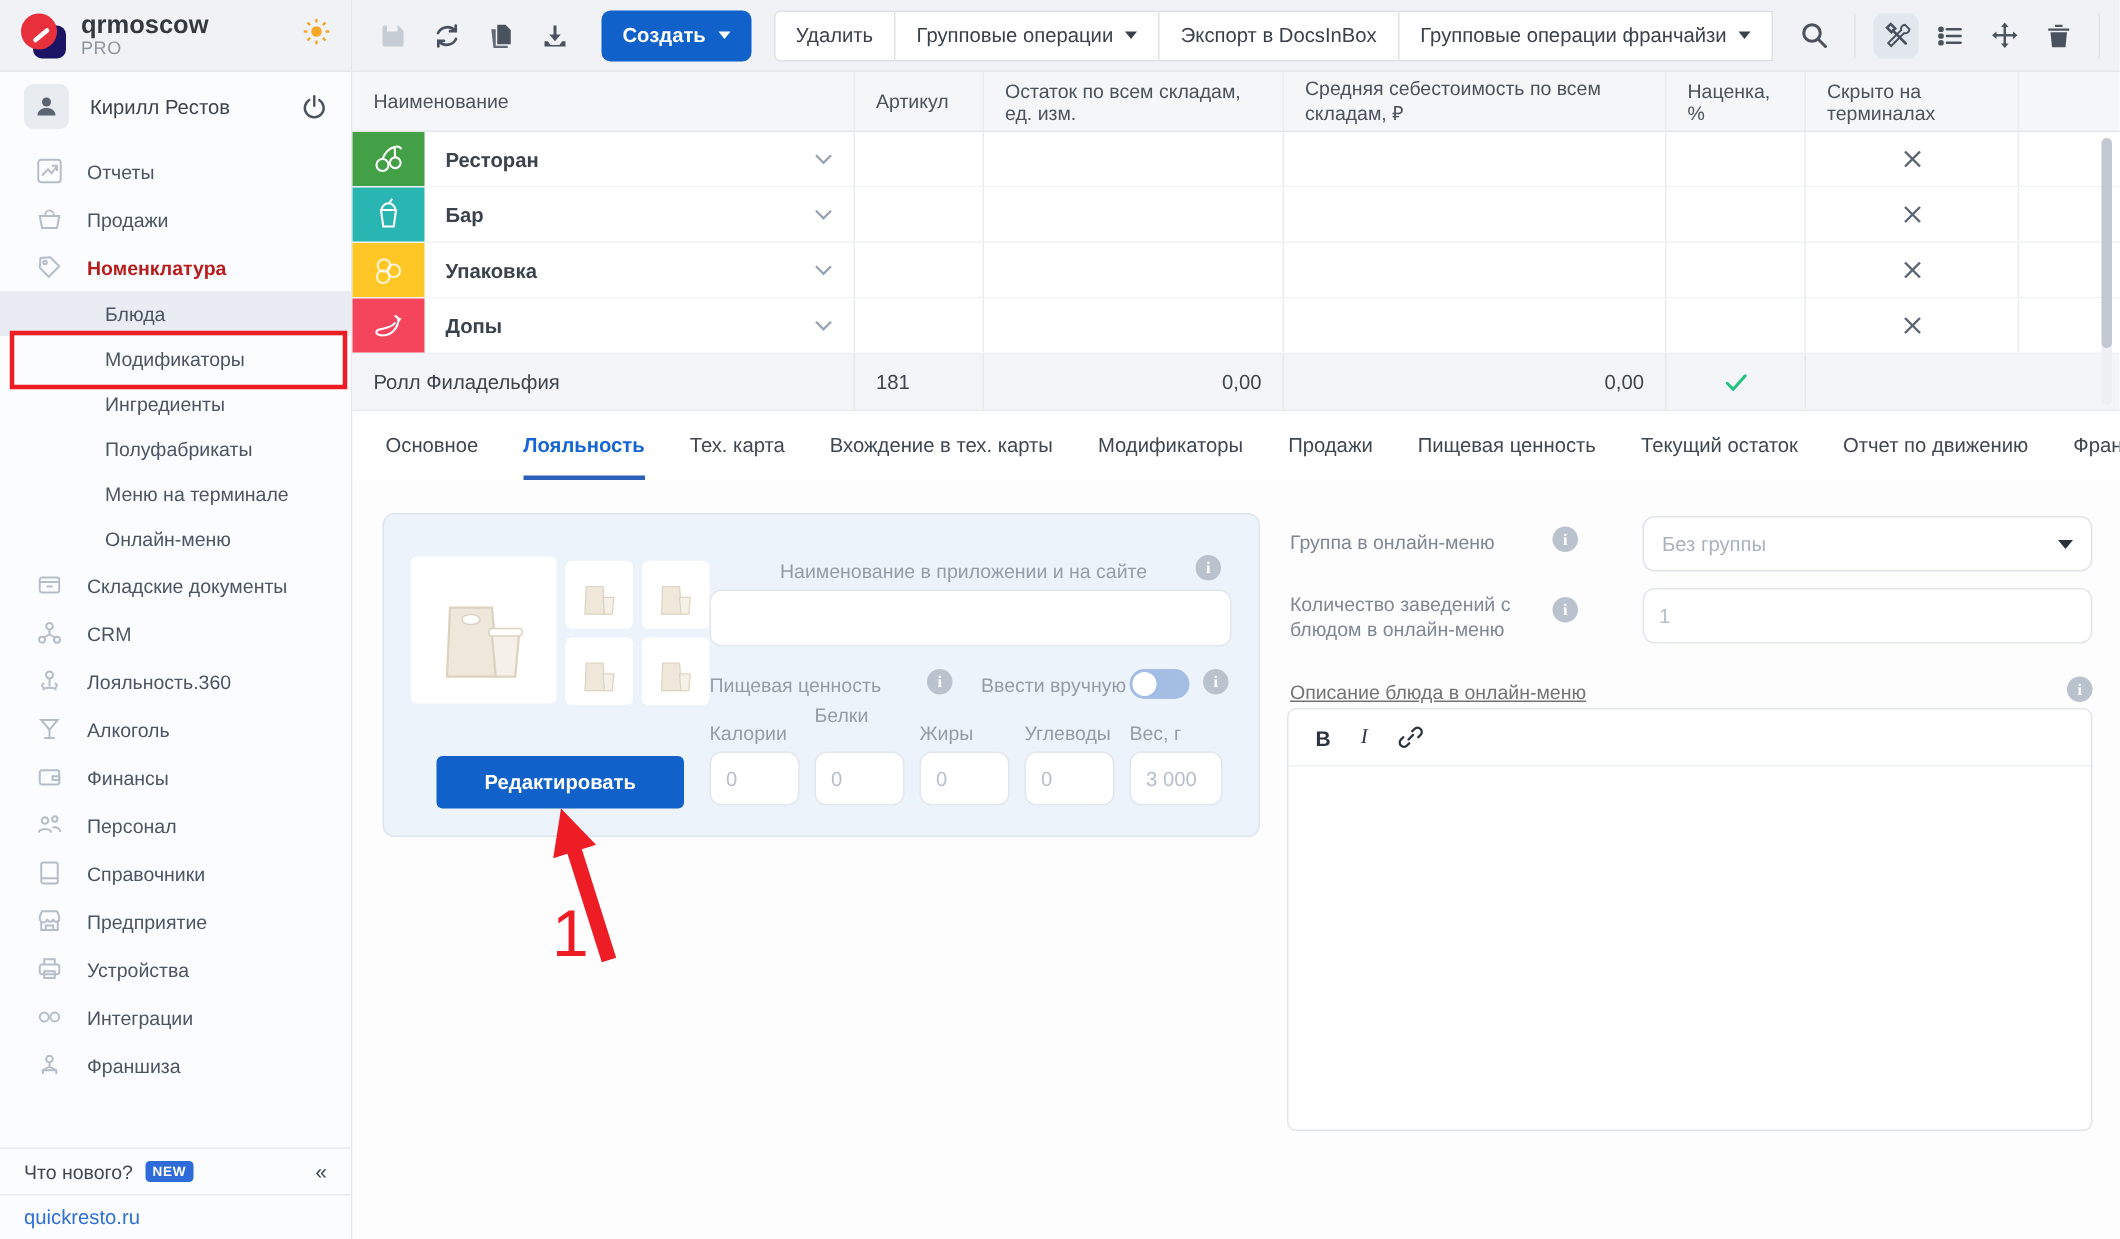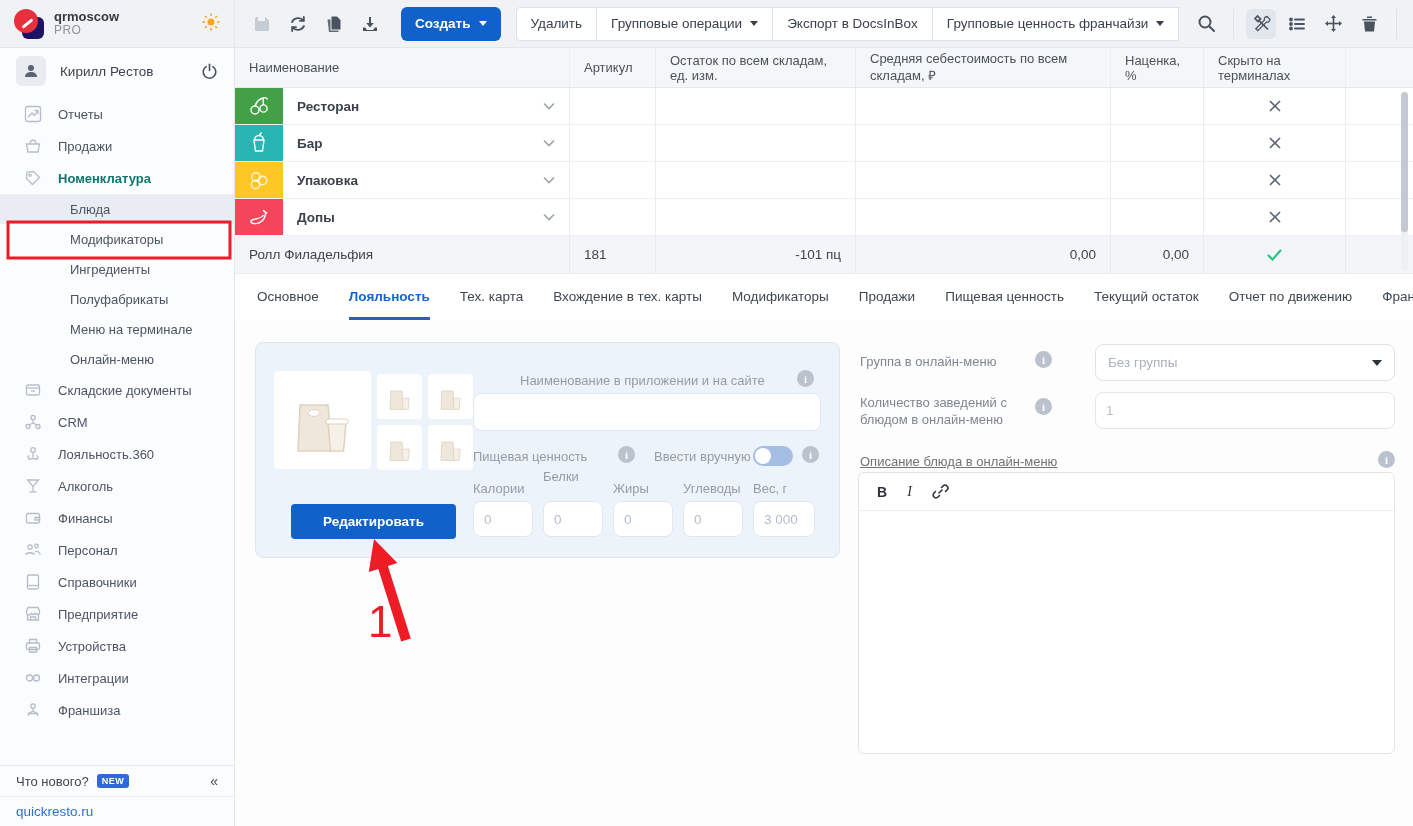--- a/index.html
+++ b/index.html
@@ -8,31 +8,31 @@
   .app { display:flex; width:1413px; height:826px; }
 
   
   .sidebar { width:235px; height:826px; background:#fbfcfd; border-right:1px solid #e3e7ec; display:flex; flex-direction:column; flex:none; }
   .sb-header { height:48px; background:#f0f2f5; border-bottom:1px solid #e3e7ec; display:flex; align-items:center; padding:0 14px; gap:10px; flex:none; }
   .logo { position:relative; width:30px; height:30px; flex:none; }
   .logo .sq { position:absolute; right:0; bottom:0; width:22px; height:22px; background:#1b1464; border-radius:6px; }
   .logo .ci { position:absolute; left:0; top:0; width:24px; height:24px; background:#e8303d; border-radius:50%; }
   .logo .sl { position:absolute; left:7px; top:13px; width:13px; height:3px; background:#fff; border-radius:2px; transform:rotate(-40deg); }
   .brand-text { display:flex; flex-direction:column; line-height:1.1; }
-  .brand-name { font-size:13px; font-weight:700; color:#33393f; }
+  .brand-name { font-size:17px; font-weight:700; color:#33393f; }
   .brand-plan { font-size:12px; color:#8d959f; letter-spacing:.4px; }
   .sun { margin-left:auto; color:#f6a723; }
   .user-row { height:46px; display:flex; align-items:center; gap:14px; padding:0 16px; flex:none; }
   .avatar { width:30px; height:30px; border-radius:6px; background:#e8ebef; display:flex; align-items:center; justify-content:center; color:#5a6472; }
   .user-name { font-size:13.5px; color:#3c434d; }
   .power-btn { margin-left:auto; color:#49525e; cursor:pointer; display:flex; }
   .side-nav { flex:1; padding-top:4px; overflow:hidden; }
   .nav-item { height:32px; display:flex; align-items:center; padding:0 16px 0 24px; gap:16px; font-size:13px; color:#4b5563; cursor:pointer; }
   .nav-item .nico { width:18px; height:18px; flex:none; color:#b4bdc8; display:flex; }
-  .nav-item.active-parent { color:#0f766e; font-weight:700; }
+  .nav-item.active-parent { color:#b91c1c; font-weight:700; }
   .nav-child { height:30px; display:flex; align-items:center; padding-left:70px; font-size:13px; color:#4b5563; cursor:pointer; }
   .nav-child.selected { background:#e9edf3; }
   .sb-footer { flex:none; }
   .whats-new { height:31px; border-top:1px solid #e7eaee; display:flex; align-items:center; gap:8px; padding:0 16px; font-size:13px; color:#3f4750; }
   .new-badge { background:#2e6bd8; color:#fff; font-size:9px; font-weight:700; padding:2px 5px; border-radius:3px; letter-spacing:.5px; }
   .collapse { margin-left:auto; color:#3f4750; font-size:14px; cursor:pointer; }
   .site-row { height:30px; border-top:1px solid #e7eaee; display:flex; align-items:center; padding:0 16px; }
   .site-link { font-size:13.5px; color:#2f6fd6; cursor:pointer; }
 
   
@@ -358,21 +358,21 @@
             <span>Удалить</span>
           </button>
         <button class="seg-btn">
             <span>Групповые операции</span>
             <span class="caret" style="color:#3a414b"></span>
           </button>
         <button class="seg-btn">
             <span>Экспорт в DocsInBox</span>
           </button>
         <button class="seg-btn">
-            <span>Групповые ценность франчайзи</span>
+            <span>Групповые операции франчайзи</span>
             <span class="caret" style="color:#3a414b"></span>
           </button>
       </div>
 
       <span class="tb-icon" style="margin-left:6px">
         <svg width="19" height="19" viewBox="0 0 19 19" fill="none" stroke="currentColor" stroke-width="2" stroke-linecap="round">
             <circle cx="8" cy="8" r="5.5"></circle>
             <line x1="12.5" y1="12.5" x2="17" y2="17"></line>
           </svg>
       </span>
@@ -534,21 +534,20 @@
               <line x1="1" y1="1" x2="11" y2="11"></line>
               <line x1="11" y1="1" x2="1" y2="11"></line>
             </svg>
           </div>
         <div class="cell"></div>
       </div>
 
       <div class="trow dish-row">
         <div class="cell dish-name">Ролл Филадельфия</div>
         <div class="cell">181</div>
-        <div class="cell num">-101 пц</div>
         <div class="cell num">0,00</div>
         <div class="cell num">0,00</div>
         <div class="cell center">
             <svg width="15" height="12" viewBox="0 0 15 12" fill="none" stroke="#22c17e" stroke-width="2" stroke-linecap="round">
               <polyline points="1.5,6.5 5.5,10.5 13.5,1.5"></polyline>
             </svg>
           </div>
         <div class="cell"></div>
       </div>
     </div>

